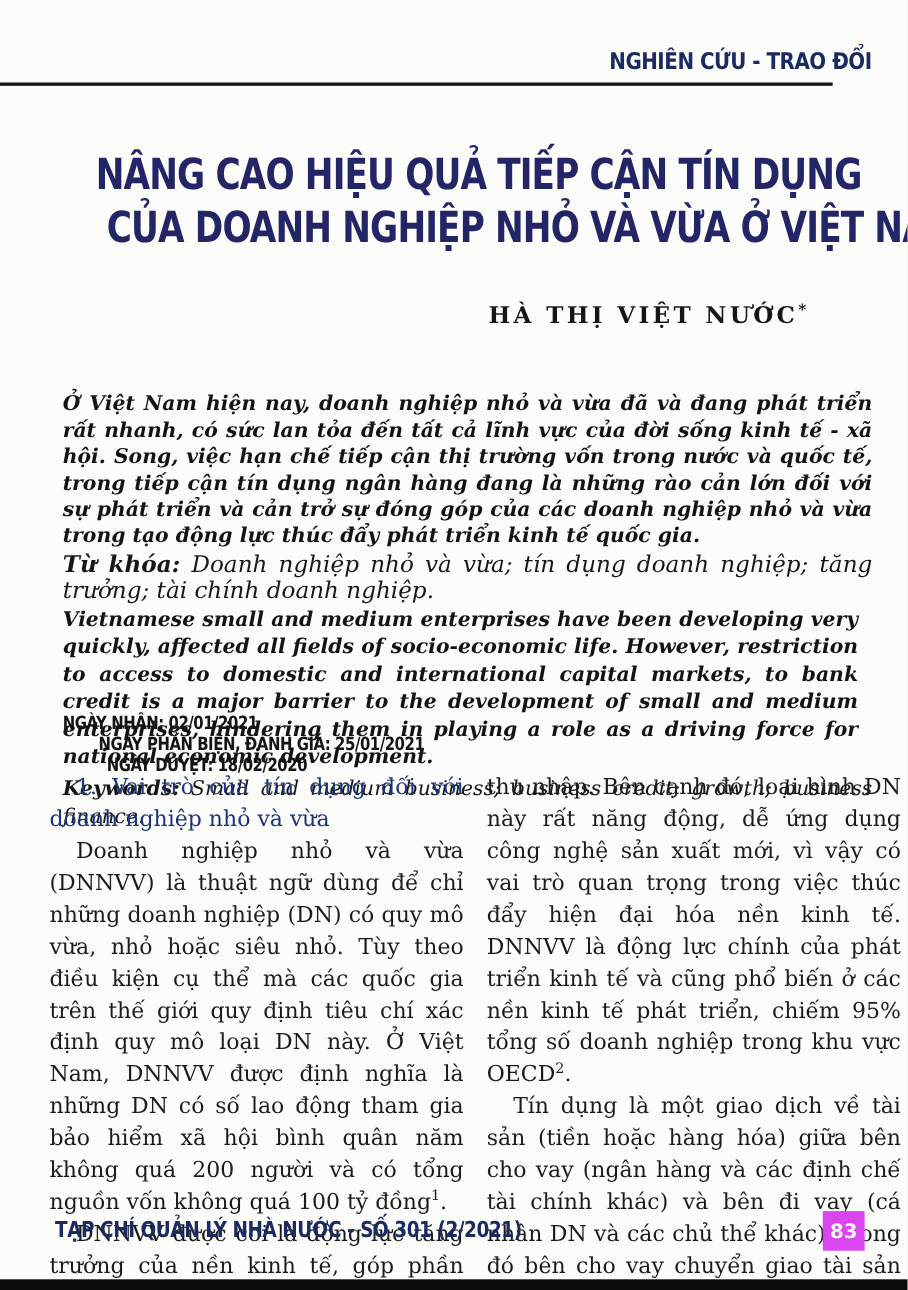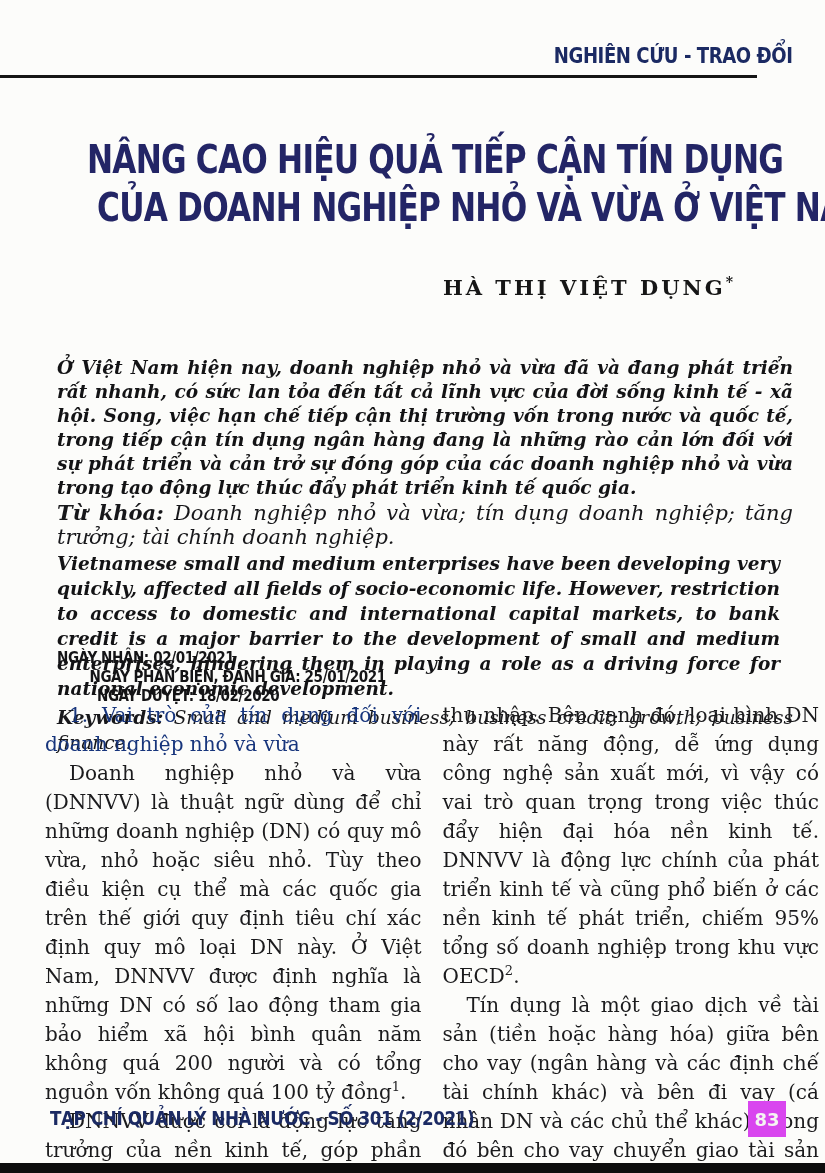--- a/index.html
+++ b/index.html
@@ -210,21 +210,21 @@
     <span class="squeeze">NGHIÊN CỨU - TRAO ĐỔI</span>
   </div>
   <div class="header-rule"></div>
 
   <div class="article-title">
     <div><span class="squeeze">NÂNG CAO HIỆU QUẢ TIẾP CẬN TÍN DỤNG</span></div>
     <div><span class="squeeze">CỦA DOANH NGHIỆP NHỎ VÀ VỪA Ở VIỆT NAM</span></div>
   </div>
 
   <div class="author-line">
-    <span>HÀ THỊ VIỆT DỤNG</span><sup>*</sup>
+    <span>HÀ THỊ VIỆT NƯỚC</span><sup>*</sup>
   </div>
 
   <div class="abstract-block">
     <p class="abstract-vi">Ở Việt Nam hiện nay, doanh nghiệp nhỏ và vừa đã và đang phát triển rất nhanh, có sức lan tỏa đến tất cả lĩnh vực của đời sống kinh tế - xã hội. Song, việc hạn chế tiếp cận thị trường vốn trong nước và quốc tế, trong tiếp cận tín dụng ngân hàng đang là những rào cản lớn đối với sự phát triển và cản trở sự đóng góp của các doanh nghiệp nhỏ và vừa trong tạo động lực thúc đẩy phát triển kinh tế quốc gia.</p>
     <p class="keywords-line"><span class="kw-label">Từ khóa:</span><span> Doanh nghiệp nhỏ và vừa; tín dụng doanh nghiệp; tăng trưởng; tài chính doanh nghiệp.</span></p>
     <p class="abstract-en">Vietnamese small and medium enterprises have been developing very quickly, affected all fields of socio-economic life. However, restriction to access to domestic and international capital markets, to bank credit is a major barrier to the development of small and medium enterprises, hindering them in playing a role as a driving force for national economic development.</p>
     <p class="keywords-line-en"><span class="kw-label">Keywords:</span><span> Small and medium business; business credit; growth; business finance.</span></p>
   </div>
 
   <div class="dates-row">

